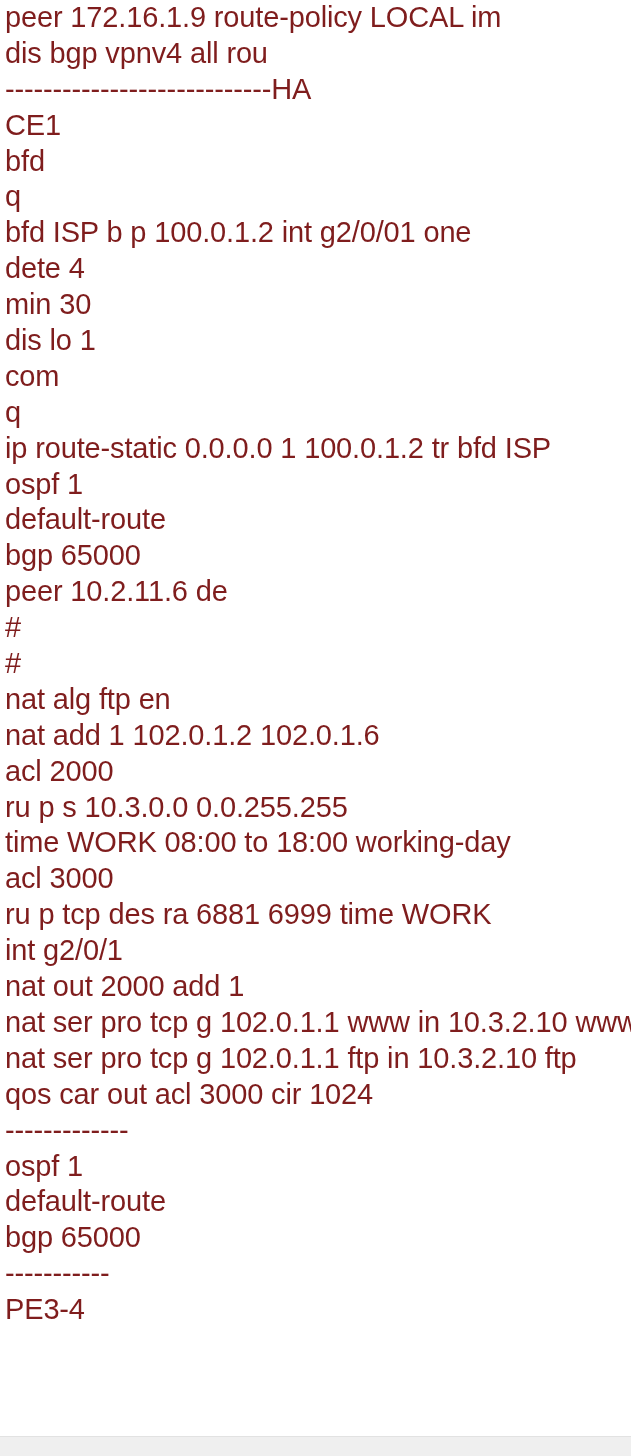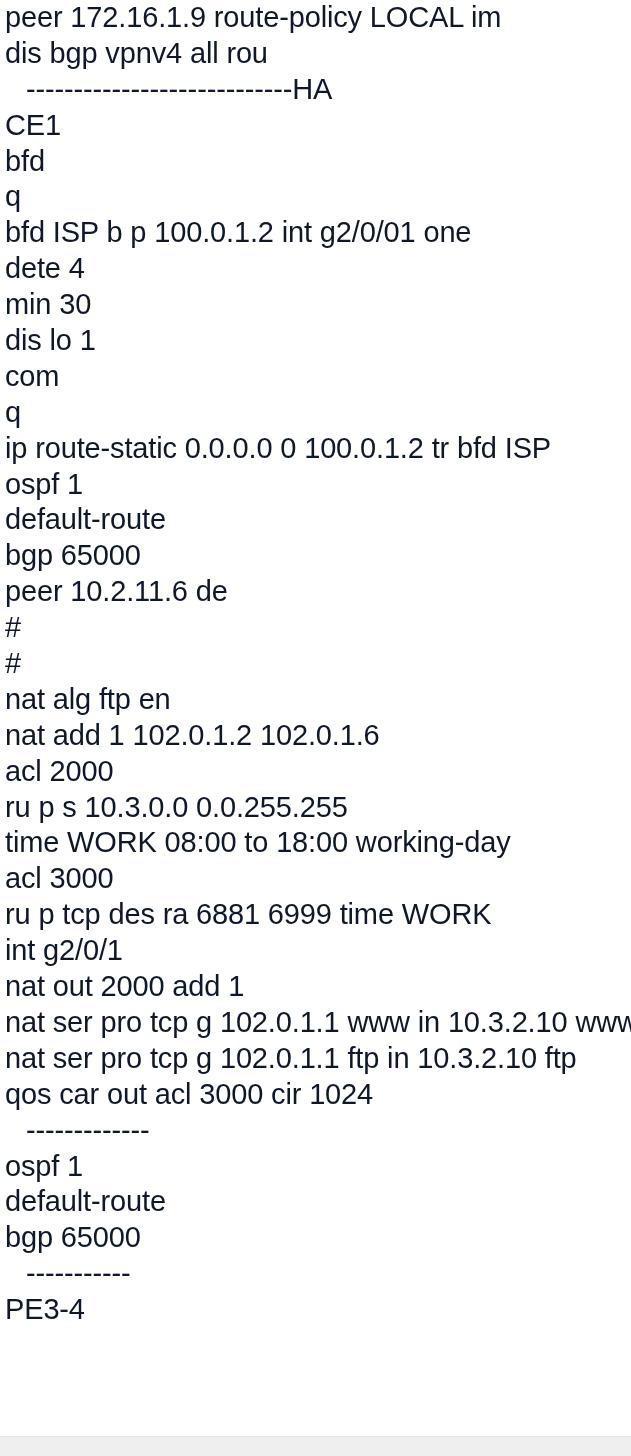--- a/index.html
+++ b/index.html
@@ -25,31 +25,30 @@
     background: #ffffff;
     box-sizing: border-box;
     padding: 0 0 0 5px;
     overflow: hidden;
   }
 
   .config-line {
     display: block;
     font-size: 29px;
     line-height: 35.9px;
-    color: #0f172a;
+    color: #7f1d1d;
     white-space: pre;
     font-weight: 400;
     letter-spacing: -0.15px;
     height: 35.9px;
   }
 
   
   .config-line.separator {
     letter-spacing: -0.15px;
-    margin-left: 21px;
   }
 
   #status-bar {
     position: absolute;
     left: 0;
     top: 1436px;
     width: 631px;
     height: 20px;
     background: #efefef;
     border-top: 1px solid #e2e2e2;
@@ -65,21 +64,21 @@
     <span class="config-line separator">----------------------------HA</span>
     <span class="config-line">CE1</span>
     <span class="config-line">bfd</span>
     <span class="config-line">q</span>
     <span class="config-line">bfd ISP b p 100.0.1.2 int g2/0/01 one</span>
     <span class="config-line">dete 4</span>
     <span class="config-line">min 30</span>
     <span class="config-line">dis lo 1</span>
     <span class="config-line">com</span>
     <span class="config-line">q</span>
-    <span class="config-line">ip route-static 0.0.0.0 0 100.0.1.2 tr bfd ISP</span>
+    <span class="config-line">ip route-static 0.0.0.0 1 100.0.1.2 tr bfd ISP</span>
     <span class="config-line">ospf 1</span>
     <span class="config-line">default-route</span>
     <span class="config-line">bgp 65000</span>
     <span class="config-line">peer 10.2.11.6 de</span>
     <span class="config-line">#</span>
     <span class="config-line">#</span>
     <span class="config-line">nat alg ftp en</span>
     <span class="config-line">nat add 1 102.0.1.2 102.0.1.6</span>
     <span class="config-line">acl 2000</span>
     <span class="config-line">ru p s 10.3.0.0 0.0.255.255</span>

